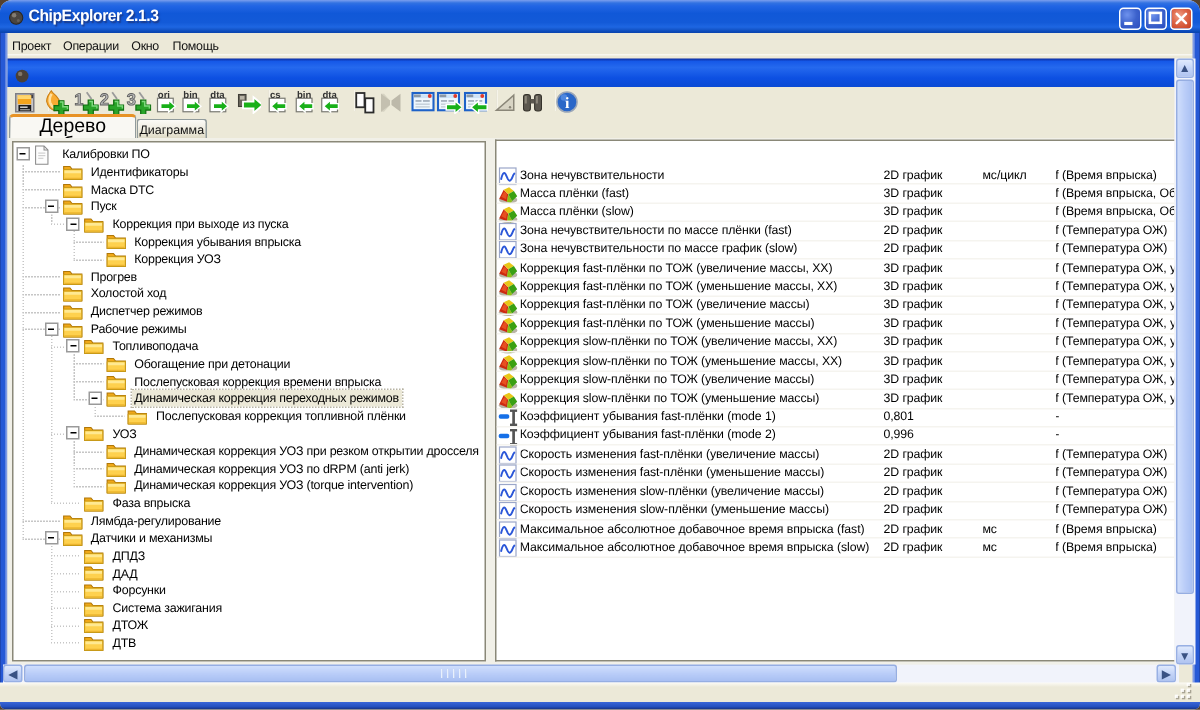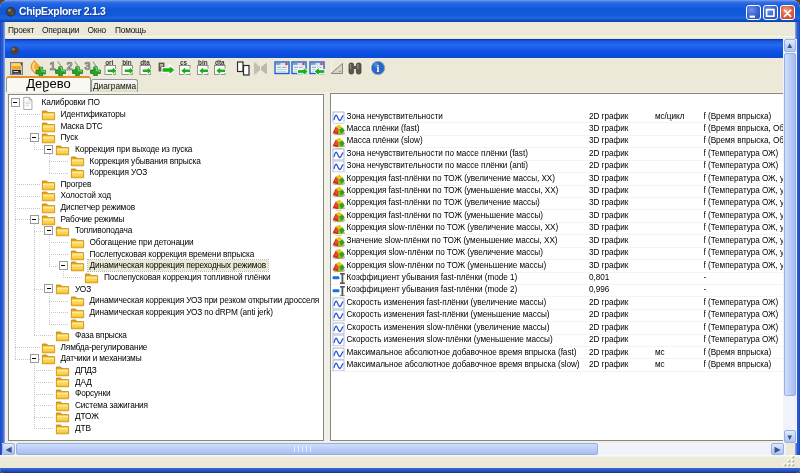--- a/index.html
+++ b/index.html
@@ -405,20 +405,21 @@
           <path d="M1.6,11.2 h11.8 v1 h-11.8 z" fill="#edb52e"></path>
         </svg>
 <div class="trow" style="left:78.5px;top:211.7px;padding:0 2px;line-height:10.5px">Динамическая коррекция УОЗ по dRPM (anti jerk)</div>
 <div class="hln" style="left:39.5px;top:228.8px;width:20.0px"></div>
 <svg class="ab" style="left:60.5px;top:222.3px" width="15" height="14" viewBox="0 0 15 15">
           <path d="M1,3.2 h4.5 l1.5,1.8 h7 v7.5 h-13 z" fill="#f0a818" stroke="#b07708" stroke-width="0.8"></path>
           <path d="M1,5.4 h13 v7.1 h-13 z" fill="#fed14e" stroke="#c89a18" stroke-width="0.7"></path>
           <path d="M1.6,6 h11.8 v2 h-11.8 z" fill="#ffe992"></path>
           <path d="M1.6,11.2 h11.8 v1 h-11.8 z" fill="#edb52e"></path>
         </svg>
+<div class="trow" style="left:78.5px;top:223.4px;padding:0 2px;line-height:10.5px">Динамическая коррекция УОЗ (torque intervention)</div>
 <div class="hln" style="left:25px;top:240.4px;width:20.0px"></div>
 <svg class="ab" style="left:46.0px;top:233.9px" width="15" height="14" viewBox="0 0 15 15">
           <path d="M1,3.2 h4.5 l1.5,1.8 h7 v7.5 h-13 z" fill="#f0a818" stroke="#b07708" stroke-width="0.8"></path>
           <path d="M1,5.4 h13 v7.1 h-13 z" fill="#fed14e" stroke="#c89a18" stroke-width="0.7"></path>
           <path d="M1.6,6 h11.8 v2 h-11.8 z" fill="#ffe992"></path>
           <path d="M1.6,11.2 h11.8 v1 h-11.8 z" fill="#edb52e"></path>
         </svg>
 <div class="trow" style="left:64.0px;top:235.0px;padding:0 2px;line-height:10.5px">Фаза впрыска</div>
 <div class="hln" style="left:6px;top:252.0px;width:24.5px"></div>
 <svg class="ab" style="left:31.5px;top:245.5px" width="15" height="14" viewBox="0 0 15 15">
@@ -527,21 +528,21 @@
           <path d="M2,8.8 C3,4.2 4.2,3.2 5.2,5.4 L6.6,8.4 C7.6,10.2 8.6,9.6 9.4,7.6 C10,6 10.5,5 11.2,4.4" fill="none" stroke="#2a56d8" stroke-width="1.3"></path>
         </svg>
 <div class="cell" style="left:15.5px;top:54.8px;width:236px;overflow:hidden">Зона нечувствительности по массе плёнки (fast)</div>
 <div class="cell" style="left:258px;top:54.8px">2D график</div>
 <div class="cell" style="left:372.5px;top:54.8px;width:79px;overflow:hidden">f (Температура ОЖ)</div>
 <div class="rln" style="top:65.7px"></div>
 <svg class="ab" style="left:1px;top:66.4px" width="13" height="13" viewBox="0 0 13 13">
           <rect x="1" y="1" width="11" height="11" fill="#fff" stroke="#9aa6c8" stroke-width="0.8"></rect>
           <path d="M2,8.8 C3,4.2 4.2,3.2 5.2,5.4 L6.6,8.4 C7.6,10.2 8.6,9.6 9.4,7.6 C10,6 10.5,5 11.2,4.4" fill="none" stroke="#2a56d8" stroke-width="1.3"></path>
         </svg>
-<div class="cell" style="left:15.5px;top:67.2px;width:236px;overflow:hidden">Зона нечувствительности по массе плёнки (anti)</div>
+<div class="cell" style="left:15.5px;top:67.2px;width:236px;overflow:hidden">Зона нечувствительности по массе график (slow)</div>
 <div class="cell" style="left:258px;top:67.2px">2D график</div>
 <div class="cell" style="left:372.5px;top:67.2px;width:79px;overflow:hidden">f (Температура ОЖ)</div>
 <div class="rln" style="top:78.1px"></div>
 <svg class="ab" style="left:1px;top:78.8px" width="13" height="13" viewBox="0 0 13 13">
           <ellipse cx="6.8" cy="10.2" rx="6.2" ry="2.5" fill="#b9b4a6"></ellipse>
           <path d="M0.8,9.5 L3.8,3.5 L6.8,6.5 L6,11.5 z" fill="#cc2a10"></path>
           <path d="M3.8,3.5 L7.4,1.8 L10.6,4.4 L6.8,6.5 z" fill="#e8c718"></path>
           <path d="M6.8,6.5 L10.6,4.4 L12.8,7.8 L9.4,11 z" fill="#3aa012"></path>
           <path d="M6,11.5 L6.8,6.5 L9.4,11 L8.6,12.4 z" fill="#8cc014"></path>
           <path d="M2.2,8.2 L4.2,4.6 L6,6.2 L5.4,9.8 z" fill="#e85020"></path>
@@ -599,21 +600,21 @@
 <div class="cell" style="left:372.5px;top:129.3px;width:79px;overflow:hidden">f (Температура ОЖ, ув</div>
 <div class="rln" style="top:140.2px"></div>
 <svg class="ab" style="left:1px;top:140.9px" width="13" height="13" viewBox="0 0 13 13">
           <ellipse cx="6.8" cy="10.2" rx="6.2" ry="2.5" fill="#b9b4a6"></ellipse>
           <path d="M0.8,9.5 L3.8,3.5 L6.8,6.5 L6,11.5 z" fill="#cc2a10"></path>
           <path d="M3.8,3.5 L7.4,1.8 L10.6,4.4 L6.8,6.5 z" fill="#e8c718"></path>
           <path d="M6.8,6.5 L10.6,4.4 L12.8,7.8 L9.4,11 z" fill="#3aa012"></path>
           <path d="M6,11.5 L6.8,6.5 L9.4,11 L8.6,12.4 z" fill="#8cc014"></path>
           <path d="M2.2,8.2 L4.2,4.6 L6,6.2 L5.4,9.8 z" fill="#e85020"></path>
         </svg>
-<div class="cell" style="left:15.5px;top:141.7px;width:236px;overflow:hidden">Значение slow-плёнки по ТОЖ (уменьшение массы, XX)</div>
+<div class="cell" style="left:15.5px;top:141.7px;width:236px;overflow:hidden">Коррекция slow-плёнки по ТОЖ (уменьшение массы, XX)</div>
 <div class="cell" style="left:258px;top:141.7px">3D график</div>
 <div class="cell" style="left:372.5px;top:141.7px;width:79px;overflow:hidden">f (Температура ОЖ, ув</div>
 <div class="rln" style="top:152.6px"></div>
 <svg class="ab" style="left:1px;top:153.3px" width="13" height="13" viewBox="0 0 13 13">
           <ellipse cx="6.8" cy="10.2" rx="6.2" ry="2.5" fill="#b9b4a6"></ellipse>
           <path d="M0.8,9.5 L3.8,3.5 L6.8,6.5 L6,11.5 z" fill="#cc2a10"></path>
           <path d="M3.8,3.5 L7.4,1.8 L10.6,4.4 L6.8,6.5 z" fill="#e8c718"></path>
           <path d="M6.8,6.5 L10.6,4.4 L12.8,7.8 L9.4,11 z" fill="#3aa012"></path>
           <path d="M6,11.5 L6.8,6.5 L9.4,11 L8.6,12.4 z" fill="#8cc014"></path>
           <path d="M2.2,8.2 L4.2,4.6 L6,6.2 L5.4,9.8 z" fill="#e85020"></path>

